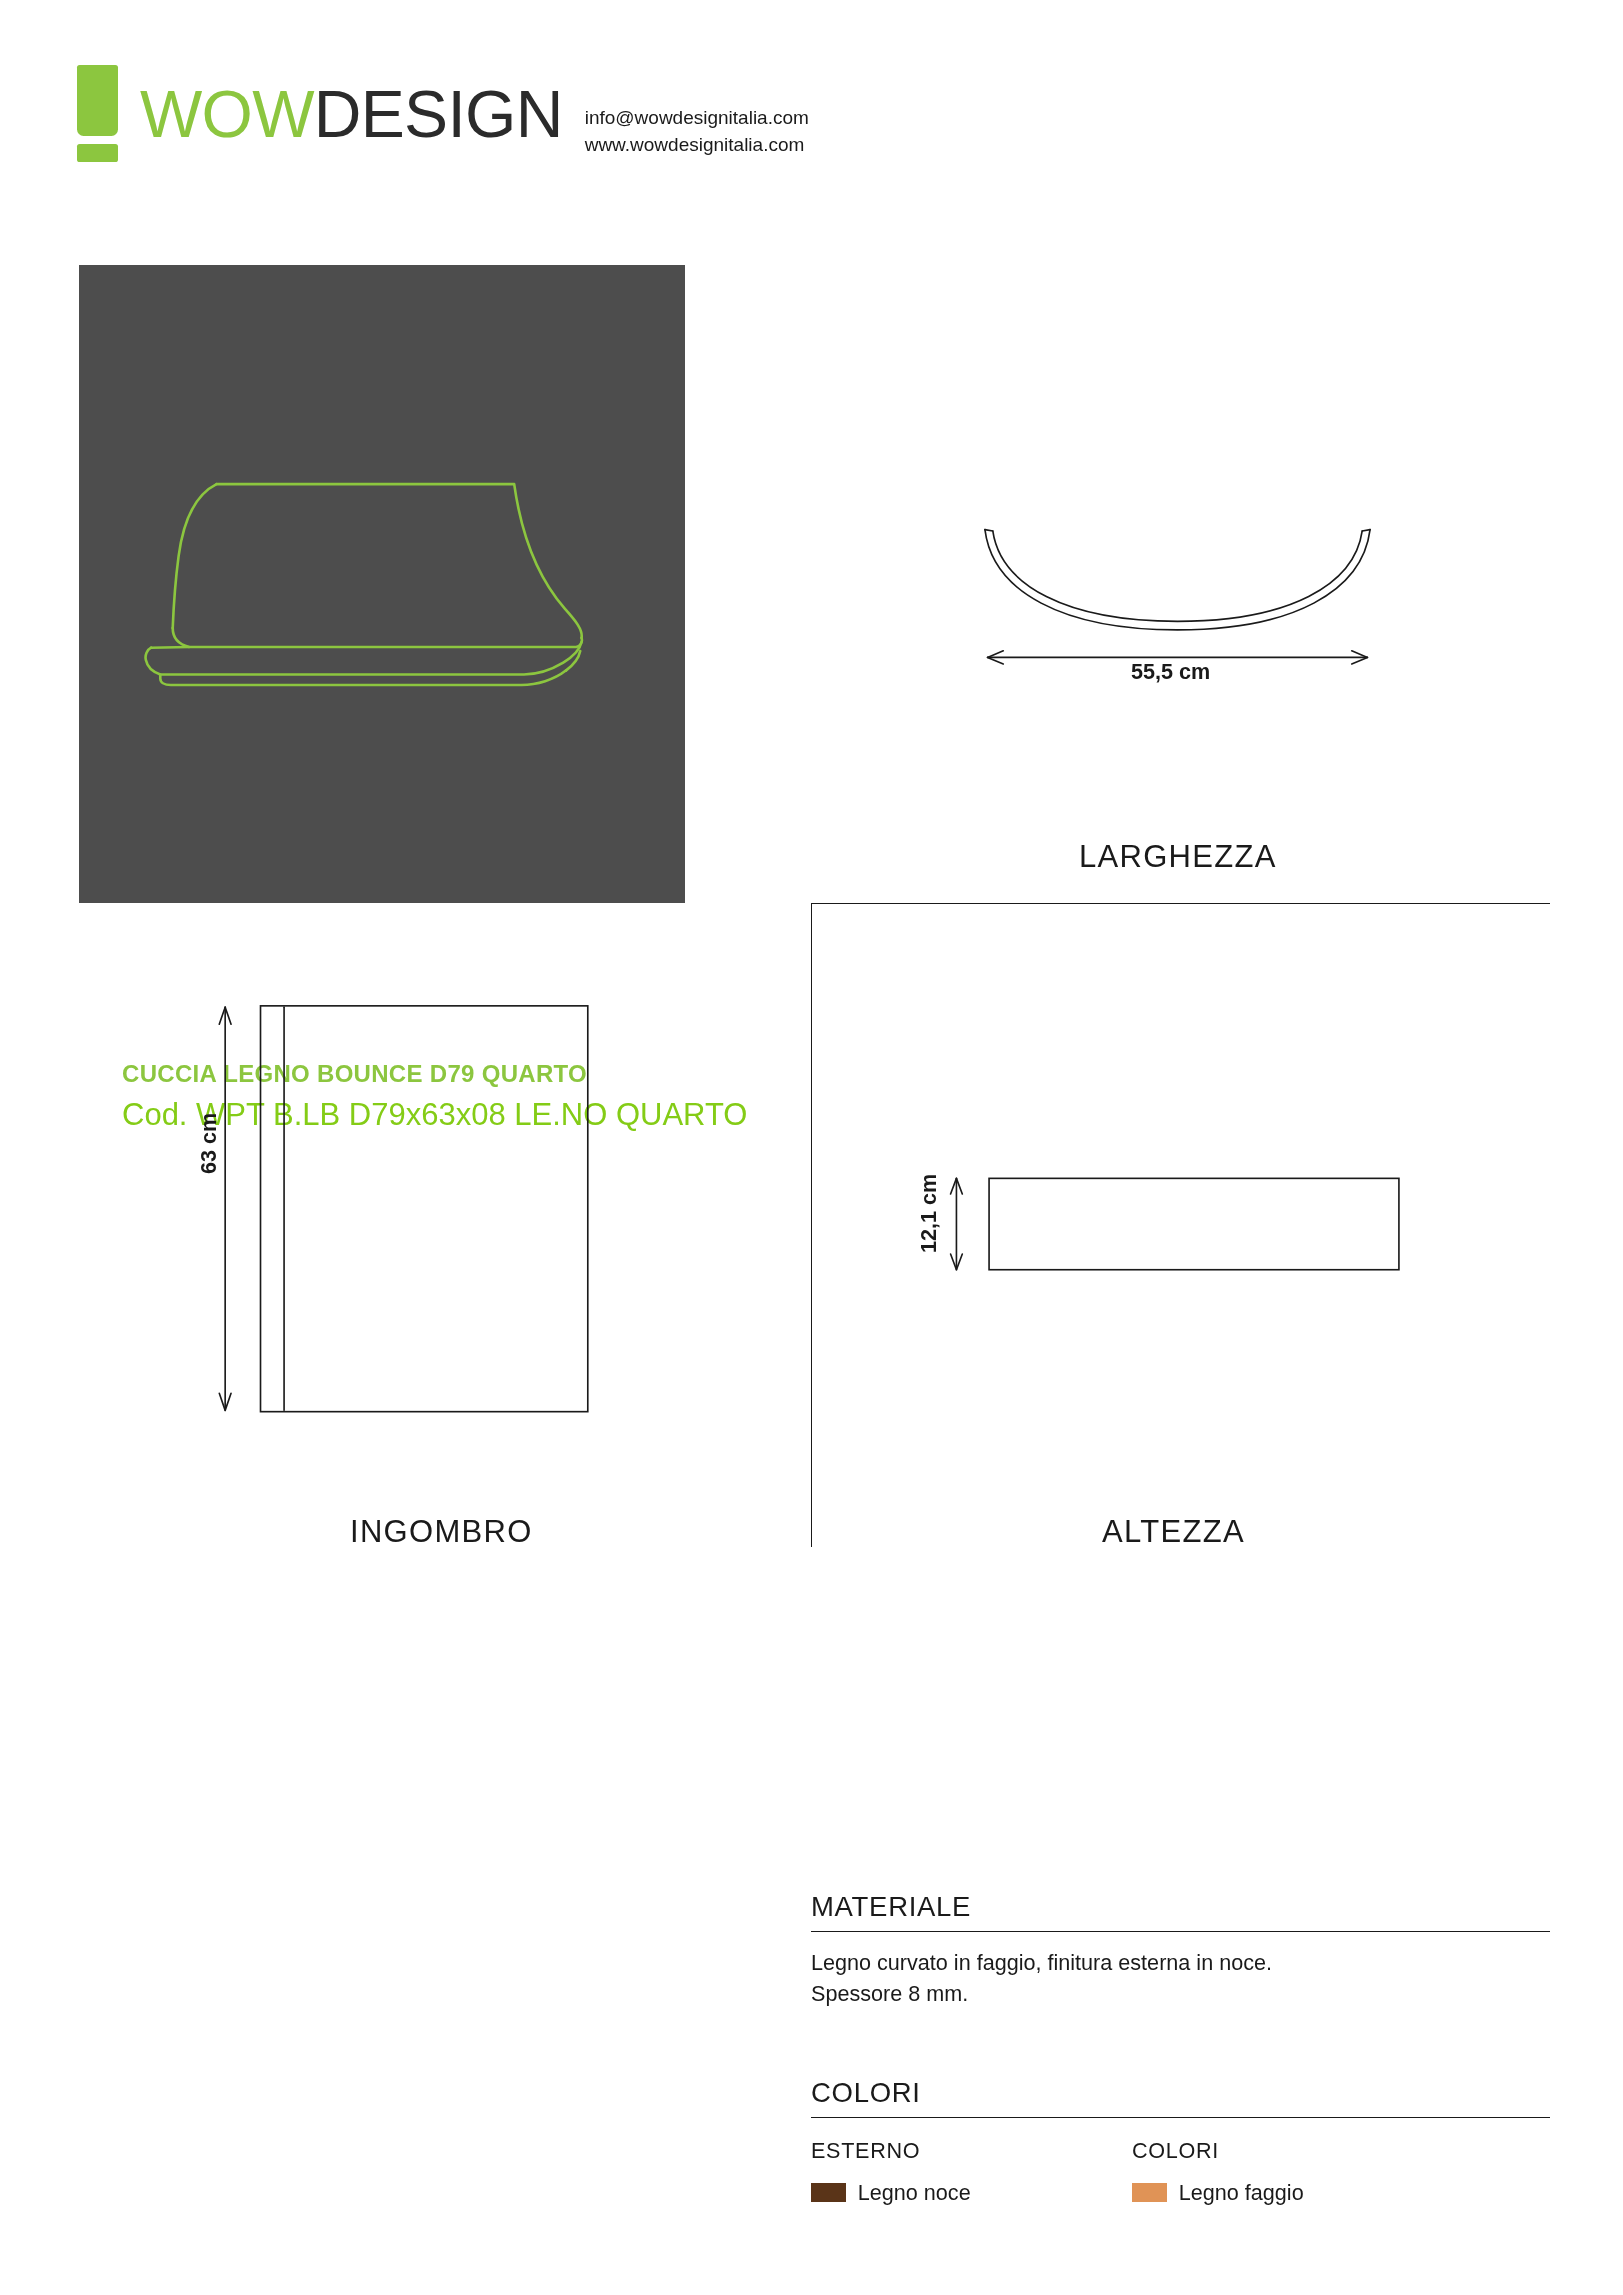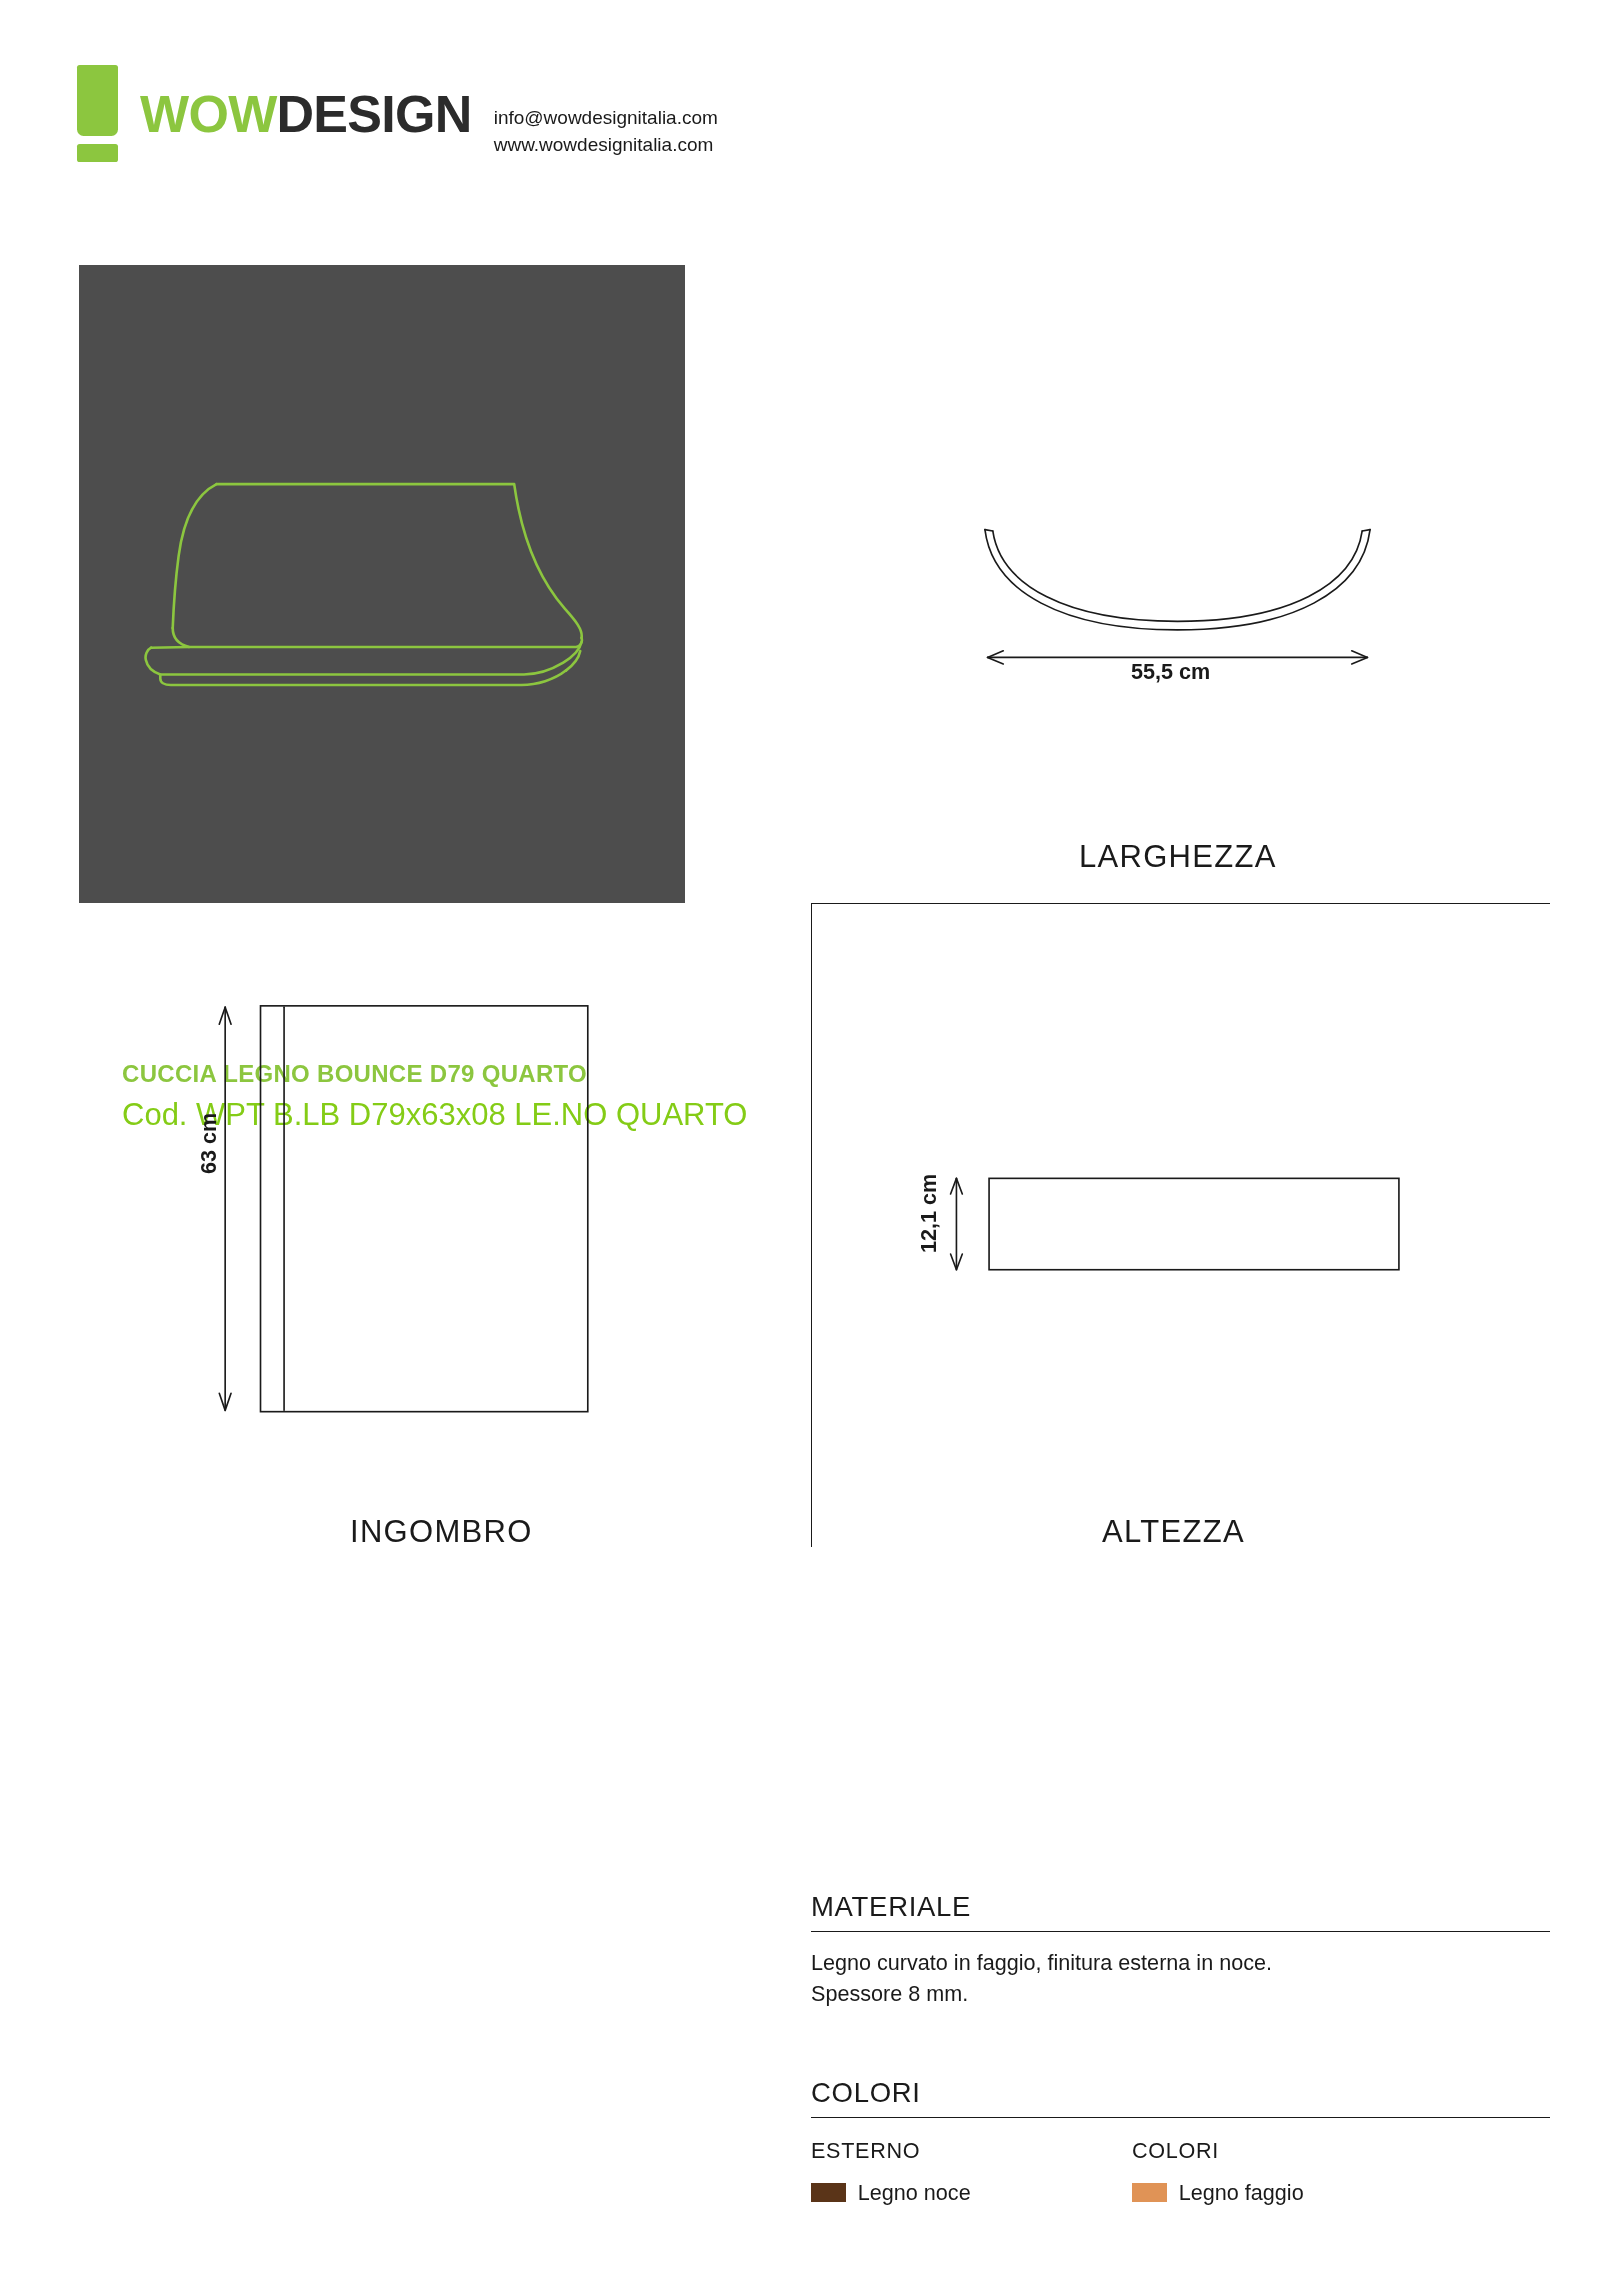--- a/index.html
+++ b/index.html
@@ -42,22 +42,22 @@
   .logo-mark .dot {
     position: absolute;
     left: 5.2px;
     top: 79px;
     width: 41px;
     height: 18.3px;
     background: #8cc63f;
     border-radius: 2.6px;
   }
   .logo-text {
-    font-size: 52px;
-    font-weight: bold;
+    font-size: 66px;
+    font-weight: normal;
     letter-spacing: -0.7px;
     line-height: 1;
     margin-right: 22px;
     white-space: nowrap;
   }
   .logo-text .wow { color: #8cc63f; }
   .logo-text .design { color: #2b2b2b; }
   .contact {
     font-size: 19px;
     line-height: 1.45;

